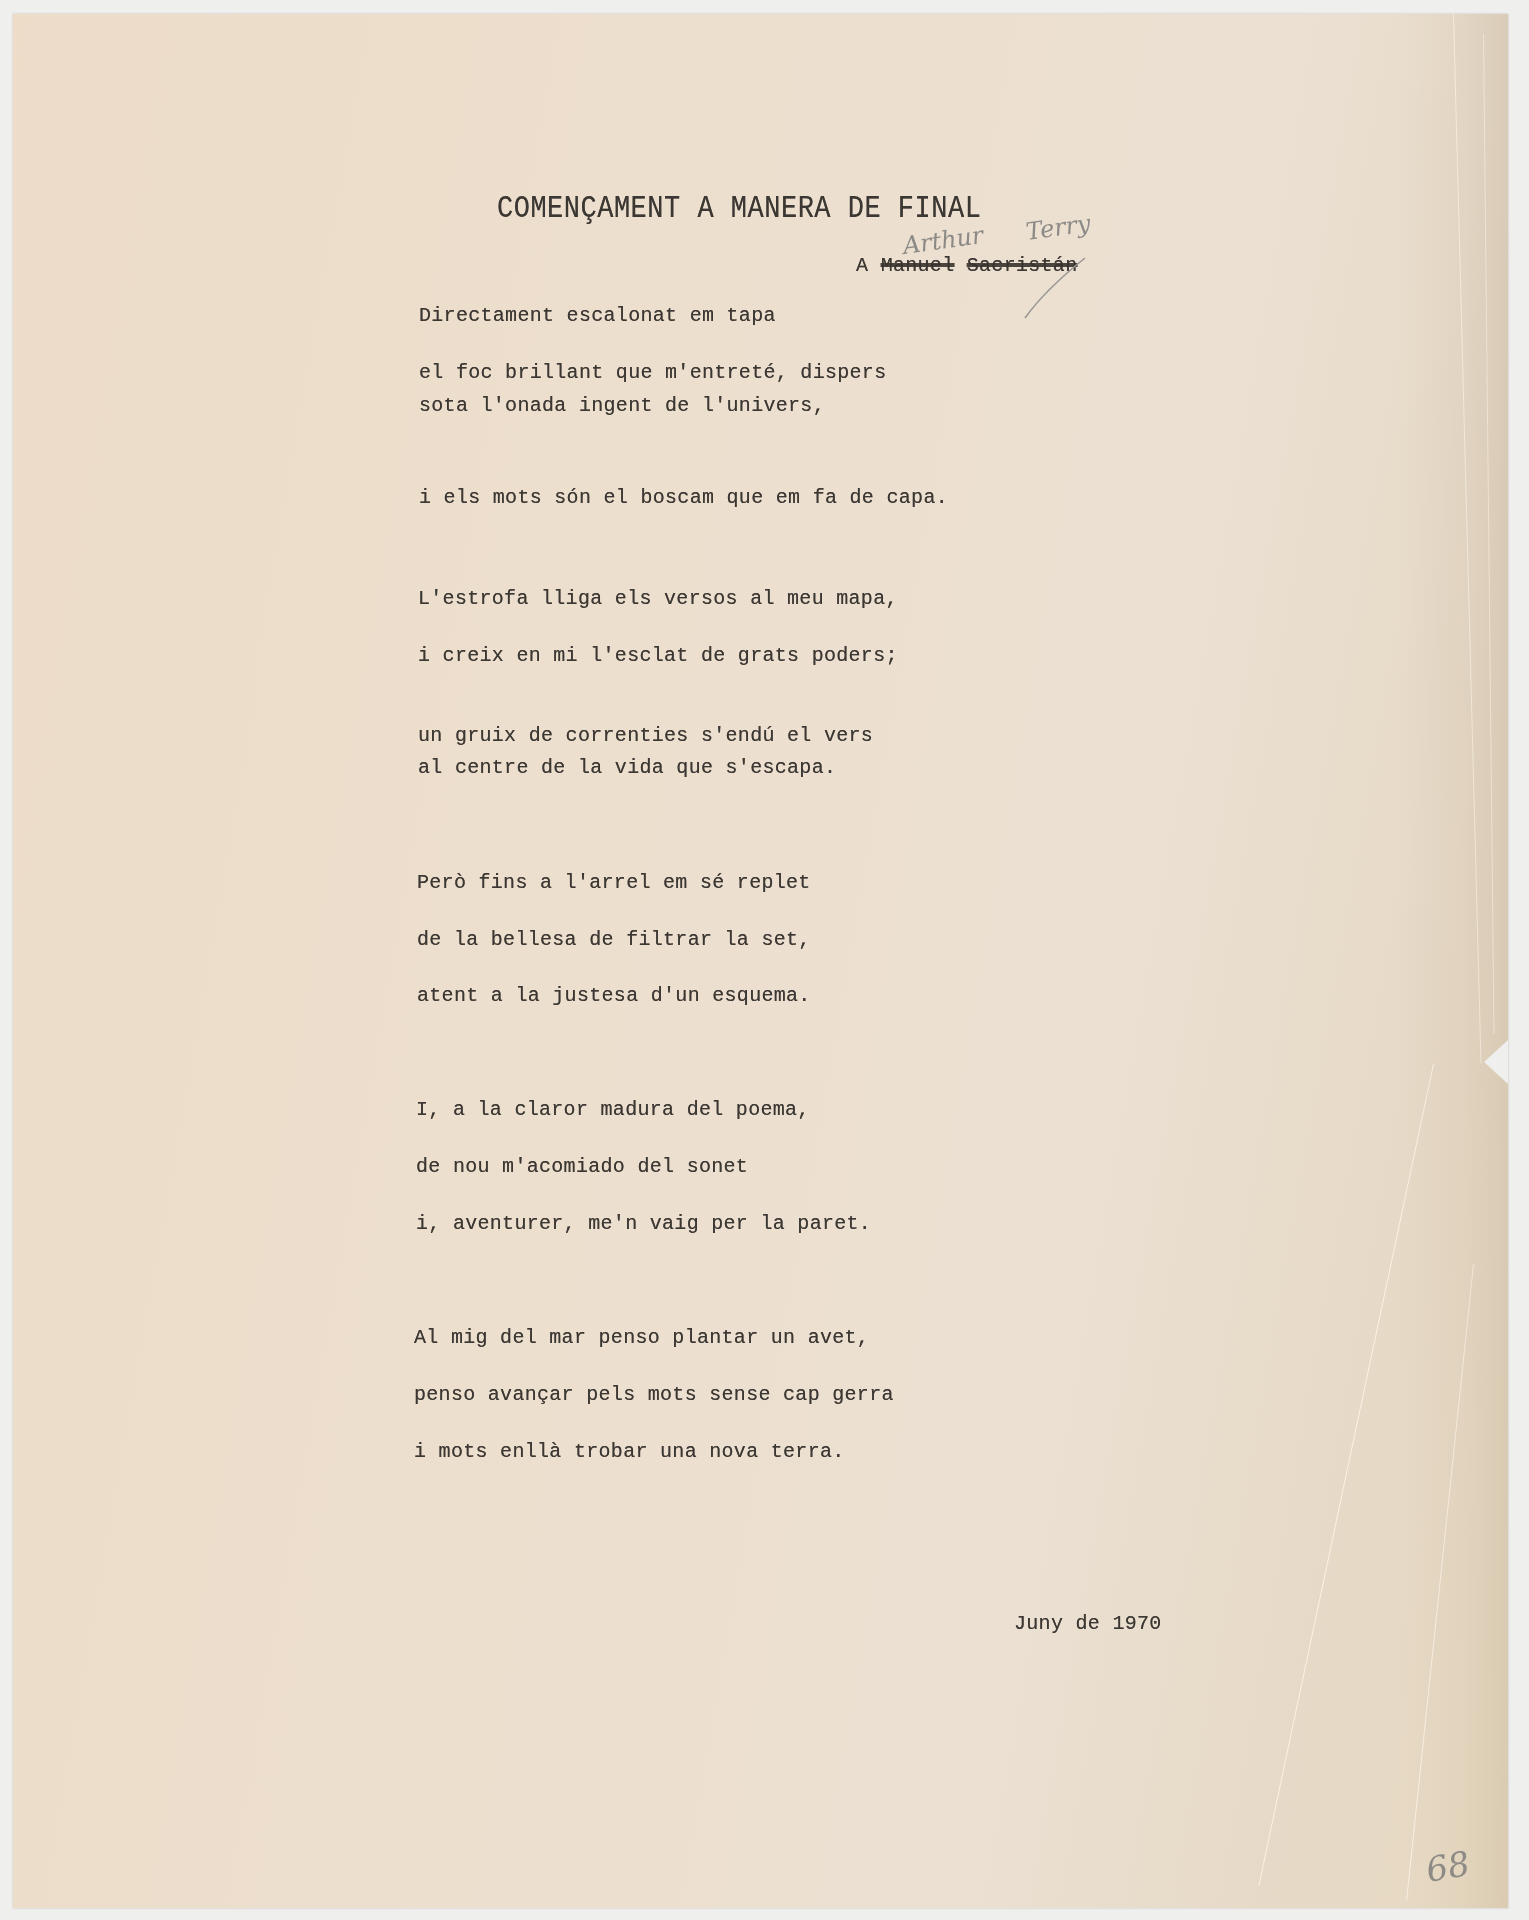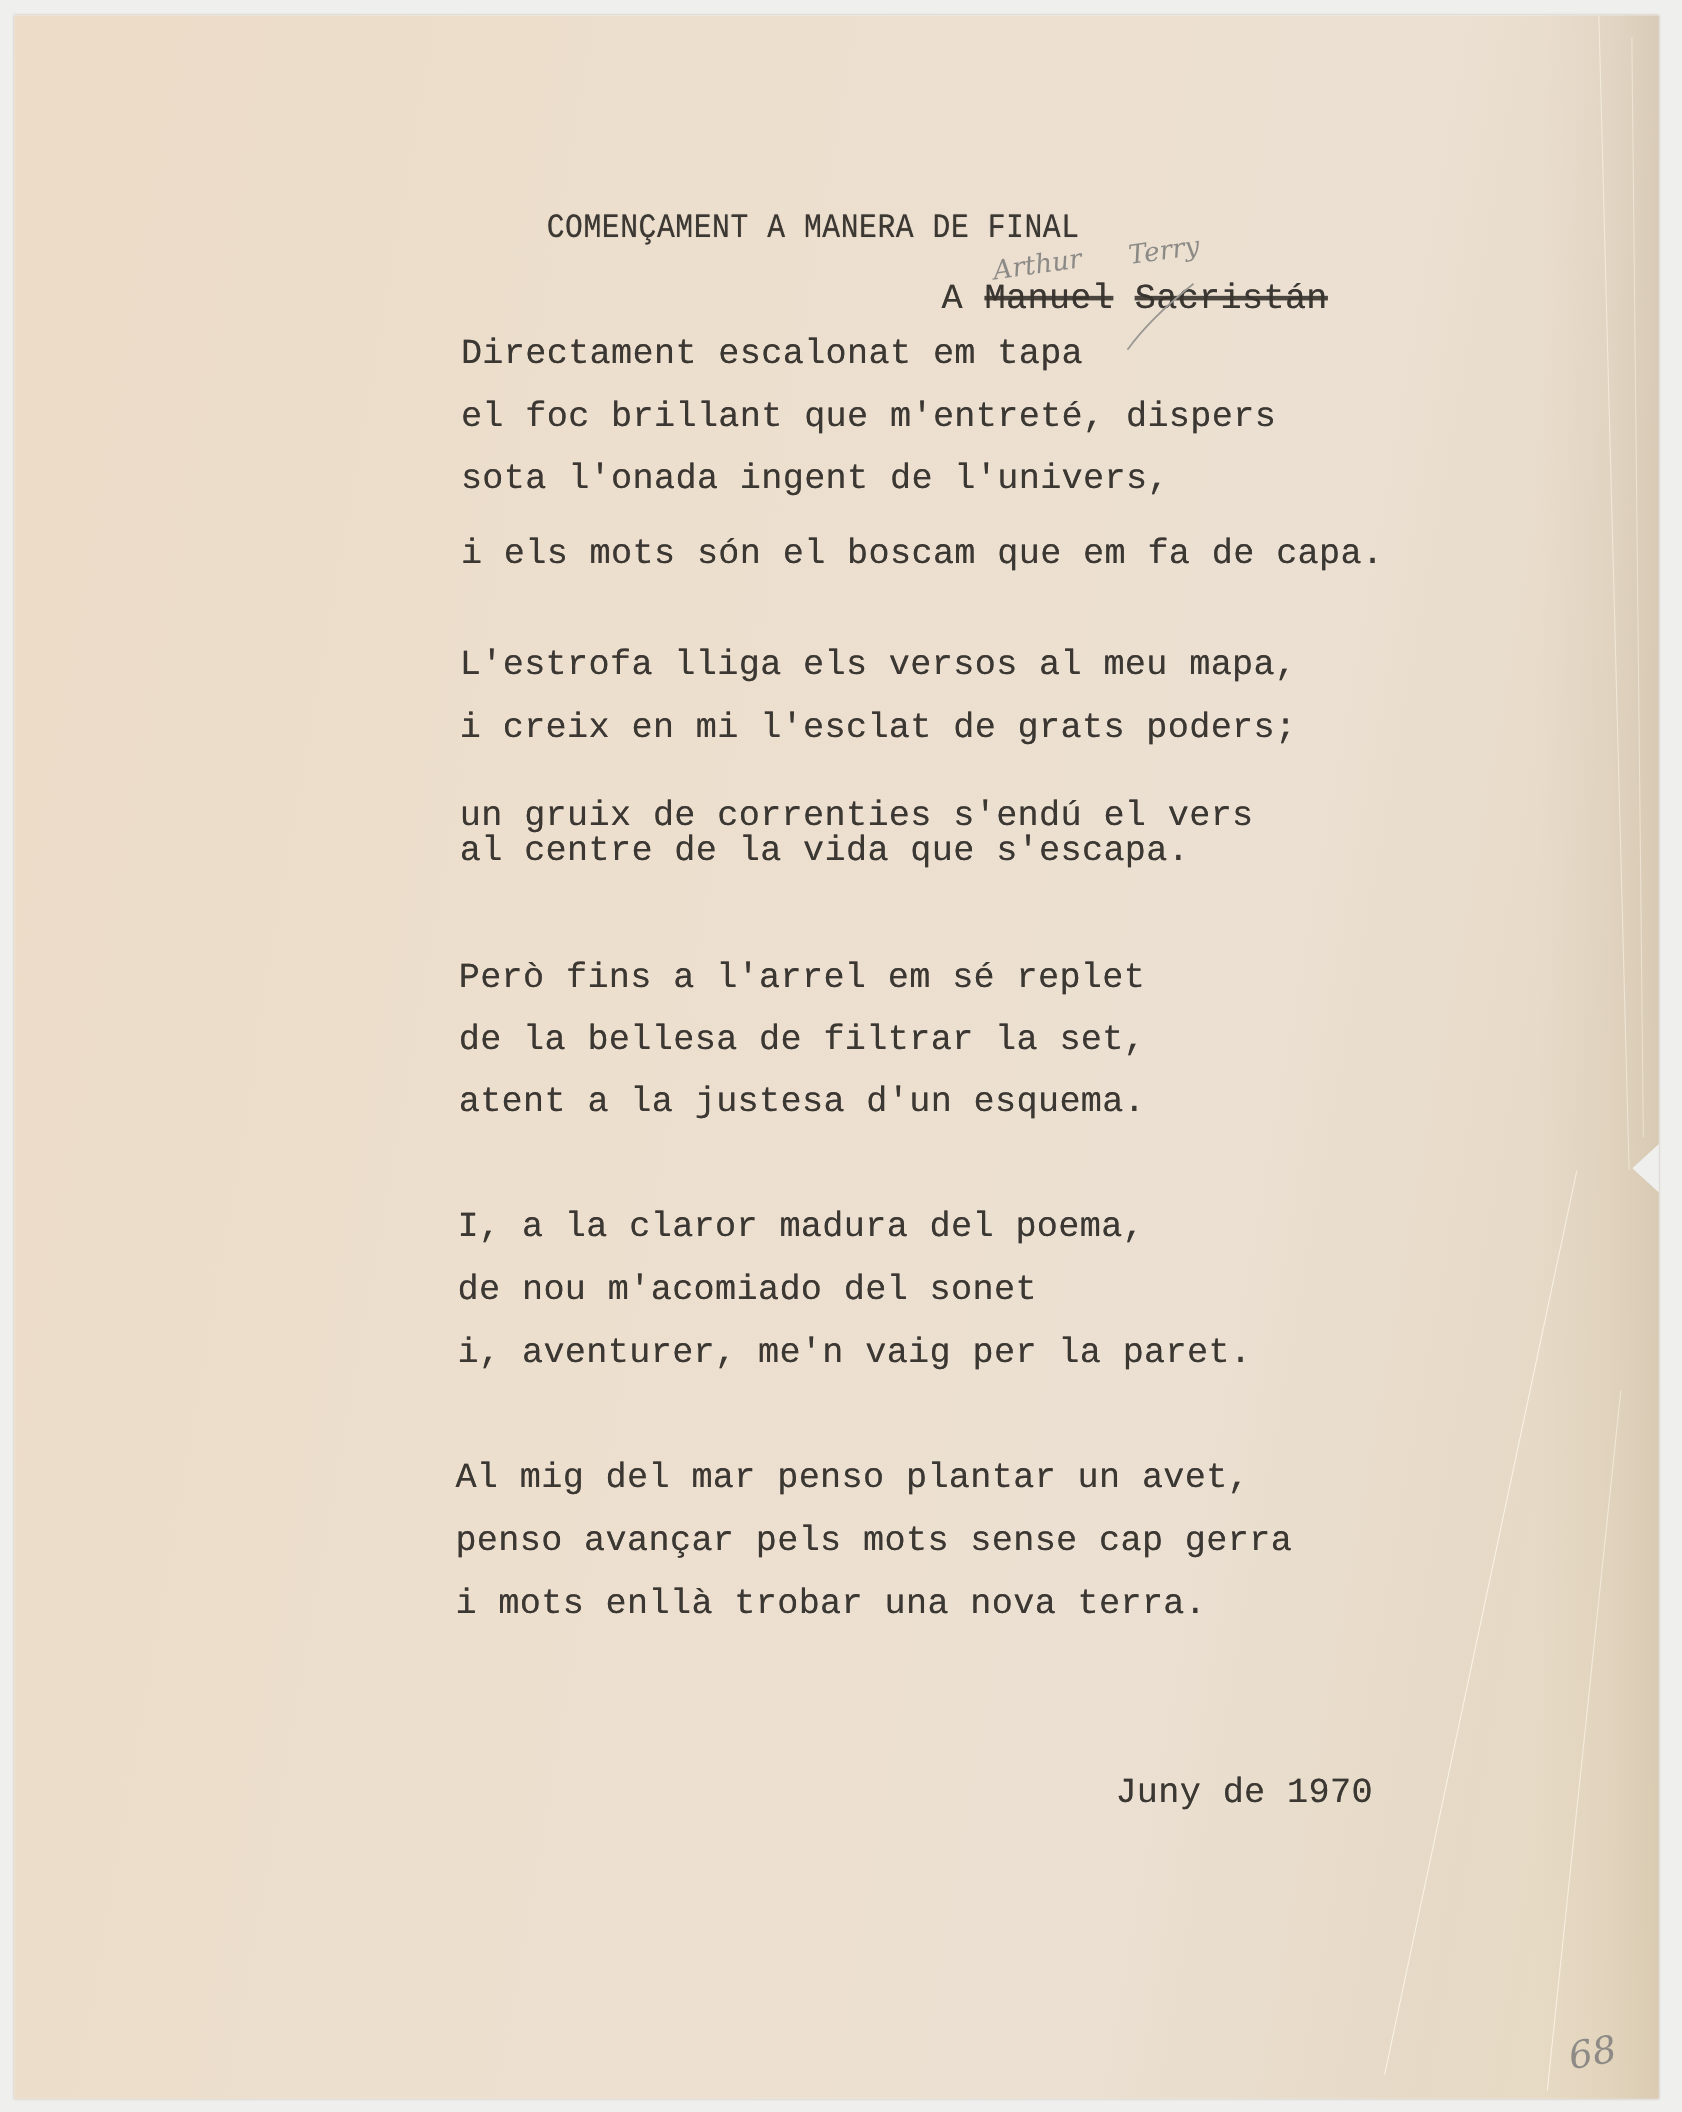--- a/index.html
+++ b/index.html
@@ -11,21 +11,21 @@
   }
   .paper::after {
     content:""; position:absolute; right:0; top:0; width:110px; height:100%;
     background: linear-gradient(90deg, rgba(0,0,0,0) 0%, rgba(170,150,120,0.10) 60%, rgba(150,130,100,0.18) 100%);
   }
   .crease { position:absolute; background:rgba(255,248,235,0.8); width:1px; transform-origin: top left; }
   .tear { position:absolute; left:1484px; top:1040px; width:0; height:0;
     border-top:22px solid transparent; border-bottom:22px solid transparent; border-right:24px solid #efefed; }
   .typed {
     position:absolute; font-family:"Liberation Mono", "DejaVu Sans Mono", monospace;
-    font-size:32px; color:#3b3733; white-space:pre; line-height:1; letter-spacing:0.3px;
+    font-size:20px; color:#3b3733; white-space:pre; line-height:1; letter-spacing:0.3px;
     text-shadow: 0 0 0.6px rgba(40,35,30,0.6);
   }
   .title { font-size:27px; letter-spacing:0.5px; transform:scaleY(1.15); transform-origin:left bottom; }
   .strike { text-decoration: line-through; text-decoration-thickness:4px; text-decoration-color: rgba(60,55,50,0.75); }
   .pencil {
     position:absolute; font-family:"DejaVu Serif", serif; font-style:italic; color:#8c8a86;
     font-size:24px; white-space:pre; transform:rotate(-8deg); transform-origin:left bottom;
   }
   .pagenum { font-size:34px; transform:rotate(-10deg); color:#8e8b86; }
 </style>
@@ -44,21 +44,21 @@
 
 <div class="typed" style="left:856px;top:256px;"><span>A</span> <span class="strike">Manuel</span> <span class="strike">Sacristán</span></div>
 <div class="pencil" style="left:905px;top:232px;">Arthur</div>
 <div class="pencil" style="left:1028px;top:218px;">Terry</div>
 <svg style="position:absolute;left:1005px;top:250px;" width="90" height="70">
   <path d="M20 68 Q40 40 80 8" stroke="#9a9893" stroke-width="1.6" fill="none"></path>
 </svg>
 
 <div class="typed" style="left:419px;top:306px;">Directament escalonat em tapa</div>
 <div class="typed" style="left:419px;top:363px;">el foc brillant que m'entreté, dispers</div>
-<div class="typed" style="left:419px;top:420px;">sota l'onada ingent de l'univers,</div>
+<div class="typed" style="left:419px;top:396px;">sota l'onada ingent de l'univers,</div>
 <div class="typed" style="left:419px;top:488px;">i els mots són el boscam que em fa de capa.</div>
 
 <div class="typed" style="left:418px;top:589px;">L'estrofa lliga els versos al meu mapa,</div>
 <div class="typed" style="left:418px;top:646px;">i creix en mi l'esclat de grats poders;</div>
 <div class="typed" style="left:418px;top:726px;">un gruix de correnties s'endú el vers</div>
 <div class="typed" style="left:418px;top:758px;">al centre de la vida que s'escapa.</div>
 
 <div class="typed" style="left:417px;top:873px;">Però fins a l'arrel em sé replet</div>
 <div class="typed" style="left:417px;top:930px;">de la bellesa de filtrar la set,</div>
 <div class="typed" style="left:417px;top:986px;">atent a la justesa d'un esquema.</div>

